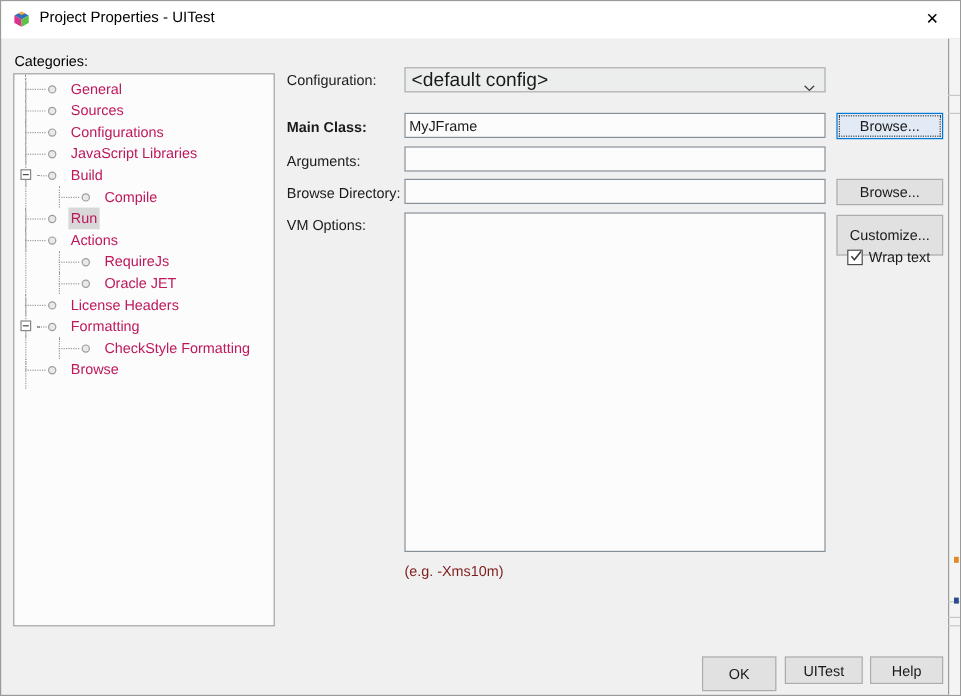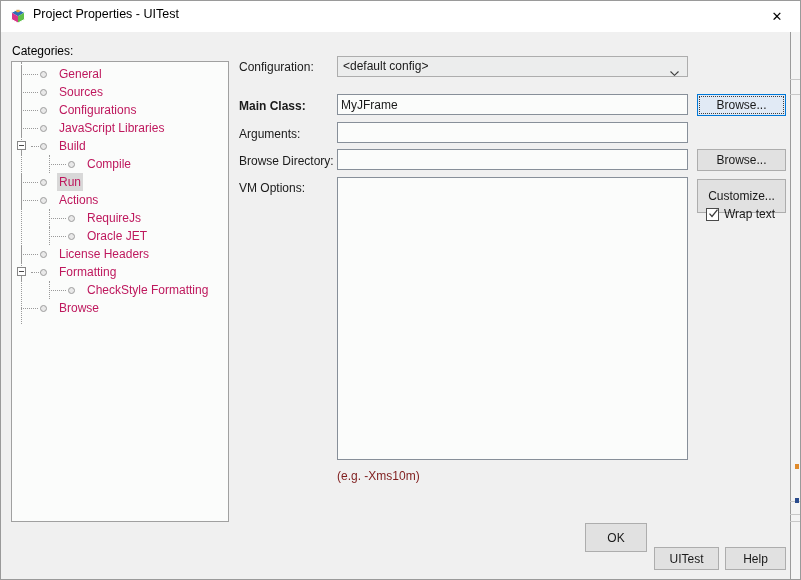--- a/index.html
+++ b/index.html
@@ -200,21 +200,21 @@
     box-sizing: border-box;
     background: #eceded;
     border: 1px solid #adadad;
     font-size: 12px;
     color: #1a1a1a;
     cursor: default;
   }
   .combo-text {
     position: absolute;
     left: 5px; top: 2px;
-    font-size: 12px;
+    font-size: 16px;
   }
   .combo-arrow {
     position: absolute;
     right: 8px;
     top: 8px;
     width: 9px; height: 5px;
   }
   .ta {
     position: absolute;
     box-sizing: border-box;
@@ -457,21 +457,21 @@
         <svg width="11" height="11" viewBox="0 0 11 11">
             <path d="M1.5 5.6 L4 8.4 L9.5 1.6" fill="none" stroke="#3a3a3a" stroke-width="1.3"></path>
           </svg>
       </span>
     </span>
     <span id="wrap-label">Wrap text</span>
   </div>
 
   <div id="vm-hint">(e.g. -Xms10m)</div>
 
-  <button class="btn" style="left:584px; top:522px; width:62px; height:29px;">
+  <button class="btn" style="left:584px; top:546px; width:62px; height:29px;">
     <span class="lbl">OK</span>
   </button>
   <button class="btn" style="left:653px; top:546px; width:65px; height:23px;">
     <span class="lbl">UITest</span>
   </button>
   <button class="btn" style="left:724px; top:546px; width:61px; height:23px;">
     <span class="lbl">Help</span>
   </button>
 
 </div>

